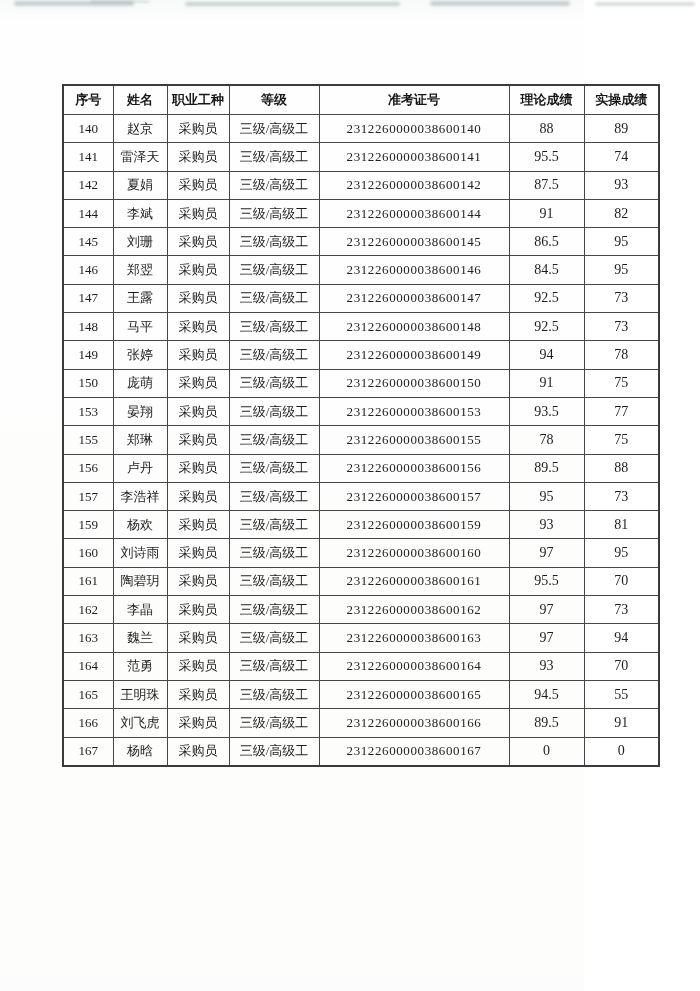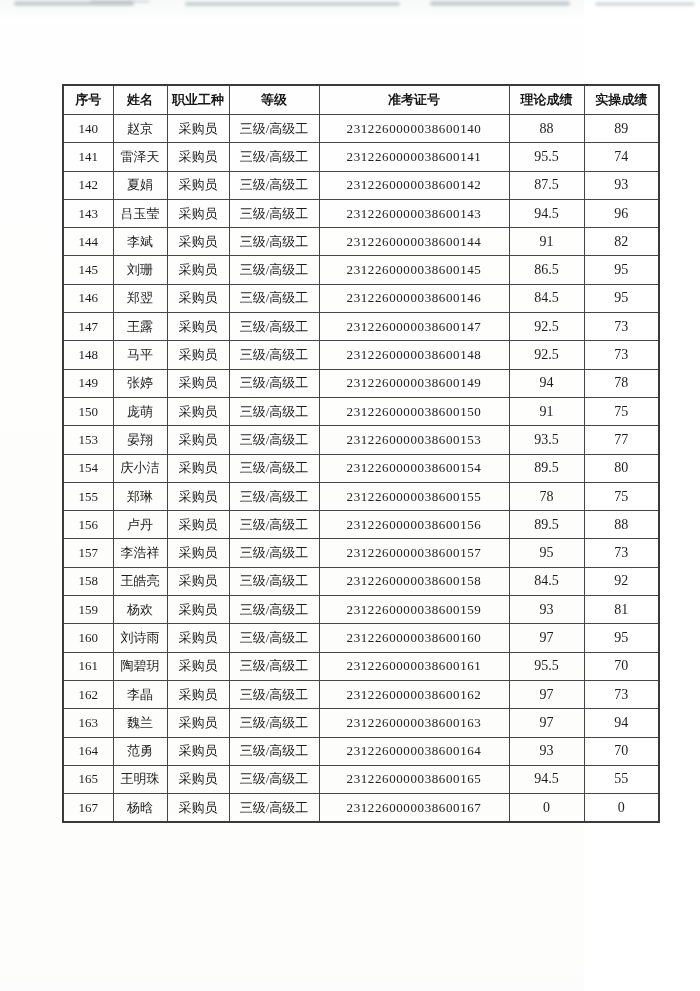--- a/index.html
+++ b/index.html
@@ -124,29 +124,20 @@
         <tr>
           <td>142</td>
           <td>夏娟</td>
           <td>采购员</td>
           <td>三级/高级工</td>
           <td class="exam-no">2312260000038600142</td>
           <td class="score">87.5</td>
           <td class="score">93</td>
         </tr>
         <tr>
-          <td>143</td>
-          <td>吕玉莹</td>
-          <td>采购员</td>
-          <td>三级/高级工</td>
-          <td class="exam-no">2312260000038600143</td>
-          <td class="score">94.5</td>
-          <td class="score">96</td>
-        </tr>
-        <tr>
           <td>144</td>
           <td>李斌</td>
           <td>采购员</td>
           <td>三级/高级工</td>
           <td class="exam-no">2312260000038600144</td>
           <td class="score">91</td>
           <td class="score">82</td>
         </tr>
         <tr>
           <td>145</td>
@@ -205,29 +196,20 @@
         <tr>
           <td>153</td>
           <td>晏翔</td>
           <td>采购员</td>
           <td>三级/高级工</td>
           <td class="exam-no">2312260000038600153</td>
           <td class="score">93.5</td>
           <td class="score">77</td>
         </tr>
         <tr>
-          <td>154</td>
-          <td>庆小洁</td>
-          <td>采购员</td>
-          <td>三级/高级工</td>
-          <td class="exam-no">2312260000038600154</td>
-          <td class="score">89.5</td>
-          <td class="score">80</td>
-        </tr>
-        <tr>
           <td>155</td>
           <td>郑琳</td>
           <td>采购员</td>
           <td>三级/高级工</td>
           <td class="exam-no">2312260000038600155</td>
           <td class="score">78</td>
           <td class="score">75</td>
         </tr>
         <tr>
           <td>156</td>
@@ -241,29 +223,20 @@
         <tr>
           <td>157</td>
           <td>李浩祥</td>
           <td>采购员</td>
           <td>三级/高级工</td>
           <td class="exam-no">2312260000038600157</td>
           <td class="score">95</td>
           <td class="score">73</td>
         </tr>
         <tr>
-          <td>158</td>
-          <td>王皓亮</td>
-          <td>采购员</td>
-          <td>三级/高级工</td>
-          <td class="exam-no">2312260000038600158</td>
-          <td class="score">84.5</td>
-          <td class="score">92</td>
-        </tr>
-        <tr>
           <td>159</td>
           <td>杨欢</td>
           <td>采购员</td>
           <td>三级/高级工</td>
           <td class="exam-no">2312260000038600159</td>
           <td class="score">93</td>
           <td class="score">81</td>
         </tr>
         <tr>
           <td>160</td>
@@ -313,20 +286,29 @@
         <tr>
           <td>165</td>
           <td>王明珠</td>
           <td>采购员</td>
           <td>三级/高级工</td>
           <td class="exam-no">2312260000038600165</td>
           <td class="score">94.5</td>
           <td class="score">55</td>
         </tr>
         <tr>
+          <td>166</td>
+          <td>刘飞虎</td>
+          <td>采购员</td>
+          <td>三级/高级工</td>
+          <td class="exam-no">2312260000038600166</td>
+          <td class="score">89.5</td>
+          <td class="score">91</td>
+        </tr>
+        <tr>
           <td>167</td>
           <td>杨晗</td>
           <td>采购员</td>
           <td>三级/高级工</td>
           <td class="exam-no">2312260000038600167</td>
           <td class="score">0</td>
           <td class="score">0</td>
         </tr>
       </tbody>
   </table>

